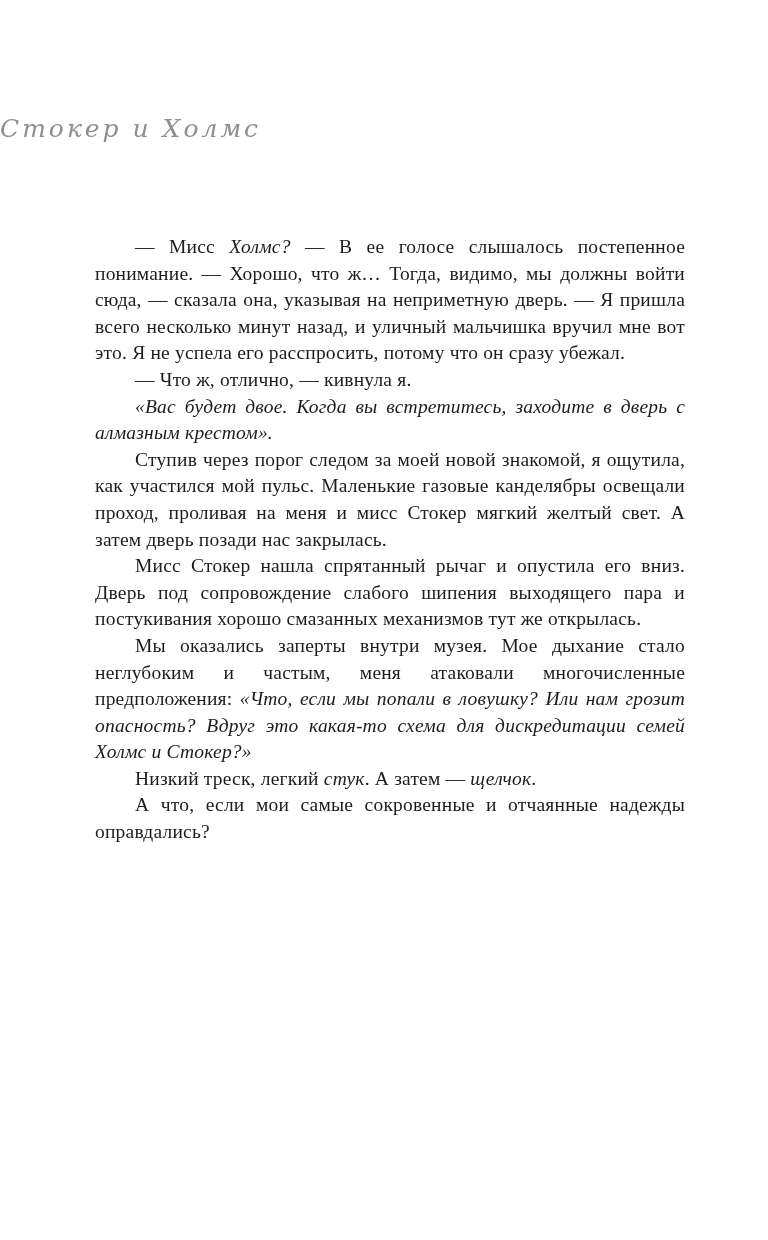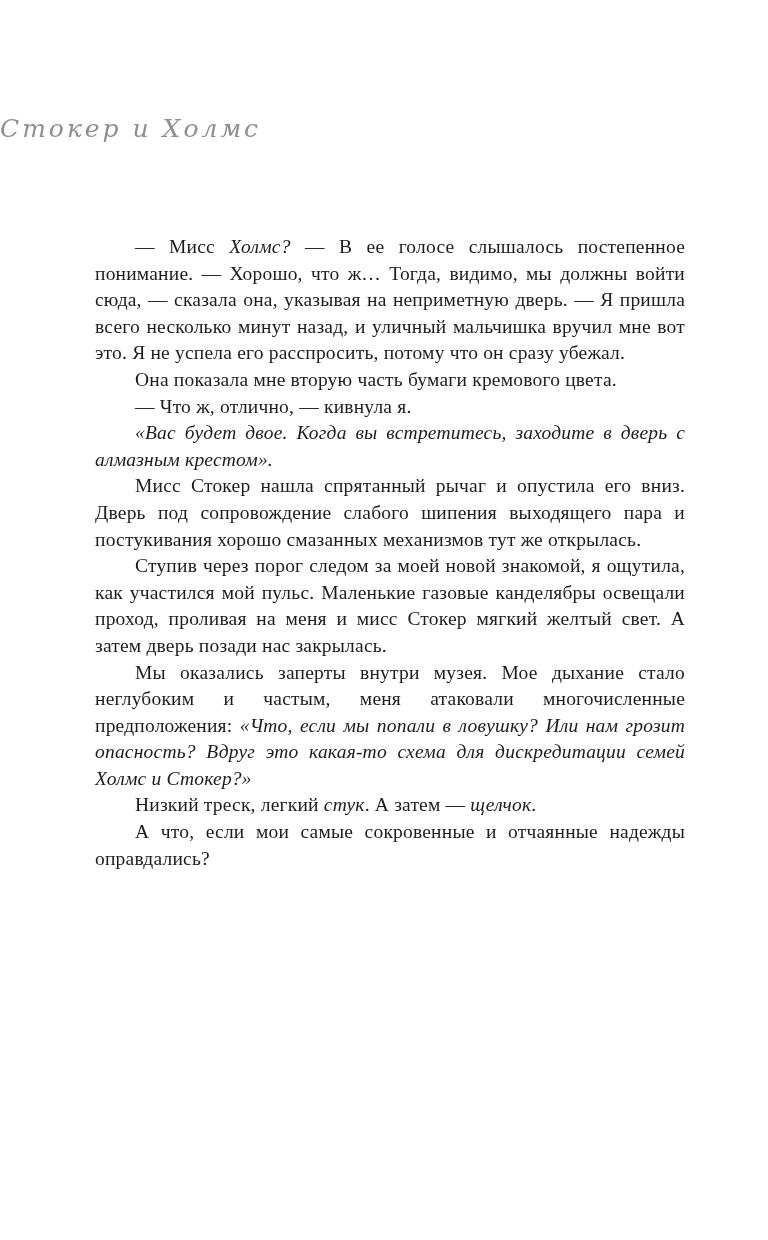--- a/index.html
+++ b/index.html
@@ -77,24 +77,23 @@
 </style>
 </head>
 <body>
 
 <div class="book-page">
 
   <div class="running-head">Стокер и Холмс</div>
 
   <div class="body-text">
       <p><span>— Мисс </span><span class="italic">Холмс?</span><span> — В ее голосе слышалось постепенное понимание. — Хорошо, что ж… Тогда, видимо, мы должны войти сюда, — сказала она, указывая на неприметную дверь. — Я пришла всего несколько минут назад, и уличный мальчишка вручил мне вот это. Я не успела его расспросить, потому что он сразу убежал.</span></p>
-      <p><span>Она показала мне вторую часть бумаги кремового цвета.</span></p>
       <p><span>— Что ж, отлично, — кивнула я.</span></p>
       <p><span class="italic">«Вас будет двое. Когда вы встретитесь, заходите в дверь с алмазным крестом».</span></p>
+      <p><span>Ступив через порог следом за моей новой знакомой, я ощутила, как участился мой пульс. Маленькие газовые канделябры освещали проход, проливая на меня и мисс Стокер мягкий желтый свет. А затем дверь позади нас закрылась.</span></p>
       <p><span>Мисс Стокер нашла спрятанный рычаг и опустила его вниз. Дверь под сопровождение слабого шипения выходящего пара и постукивания хорошо смазанных механизмов тут же открылась.</span></p>
-      <p><span>Ступив через порог следом за моей новой знакомой, я ощутила, как участился мой пульс. Маленькие газовые канделябры освещали проход, проливая на меня и мисс Стокер мягкий желтый свет. А затем дверь позади нас закрылась.</span></p>
       <p><span>Мы оказались заперты внутри музея. Мое дыхание стало неглубоким и частым, меня атаковали многочисленные предположения: </span><span class="italic">«Что, если мы попали в ловушку? Или нам грозит опасность? Вдруг это какая-то схема для дискредитации семей Холмс и Стокер?»</span></p>
       <p><span>Низкий треск, легкий </span><span class="italic">стук</span><span>. А затем — </span><span class="italic">щелчок</span><span>.</span></p>
       <p><span>А что, если мои самые сокровенные и отчаянные надежды оправдались?</span></p>
     </div>
 
 
 </div>
 
 </body></html>

